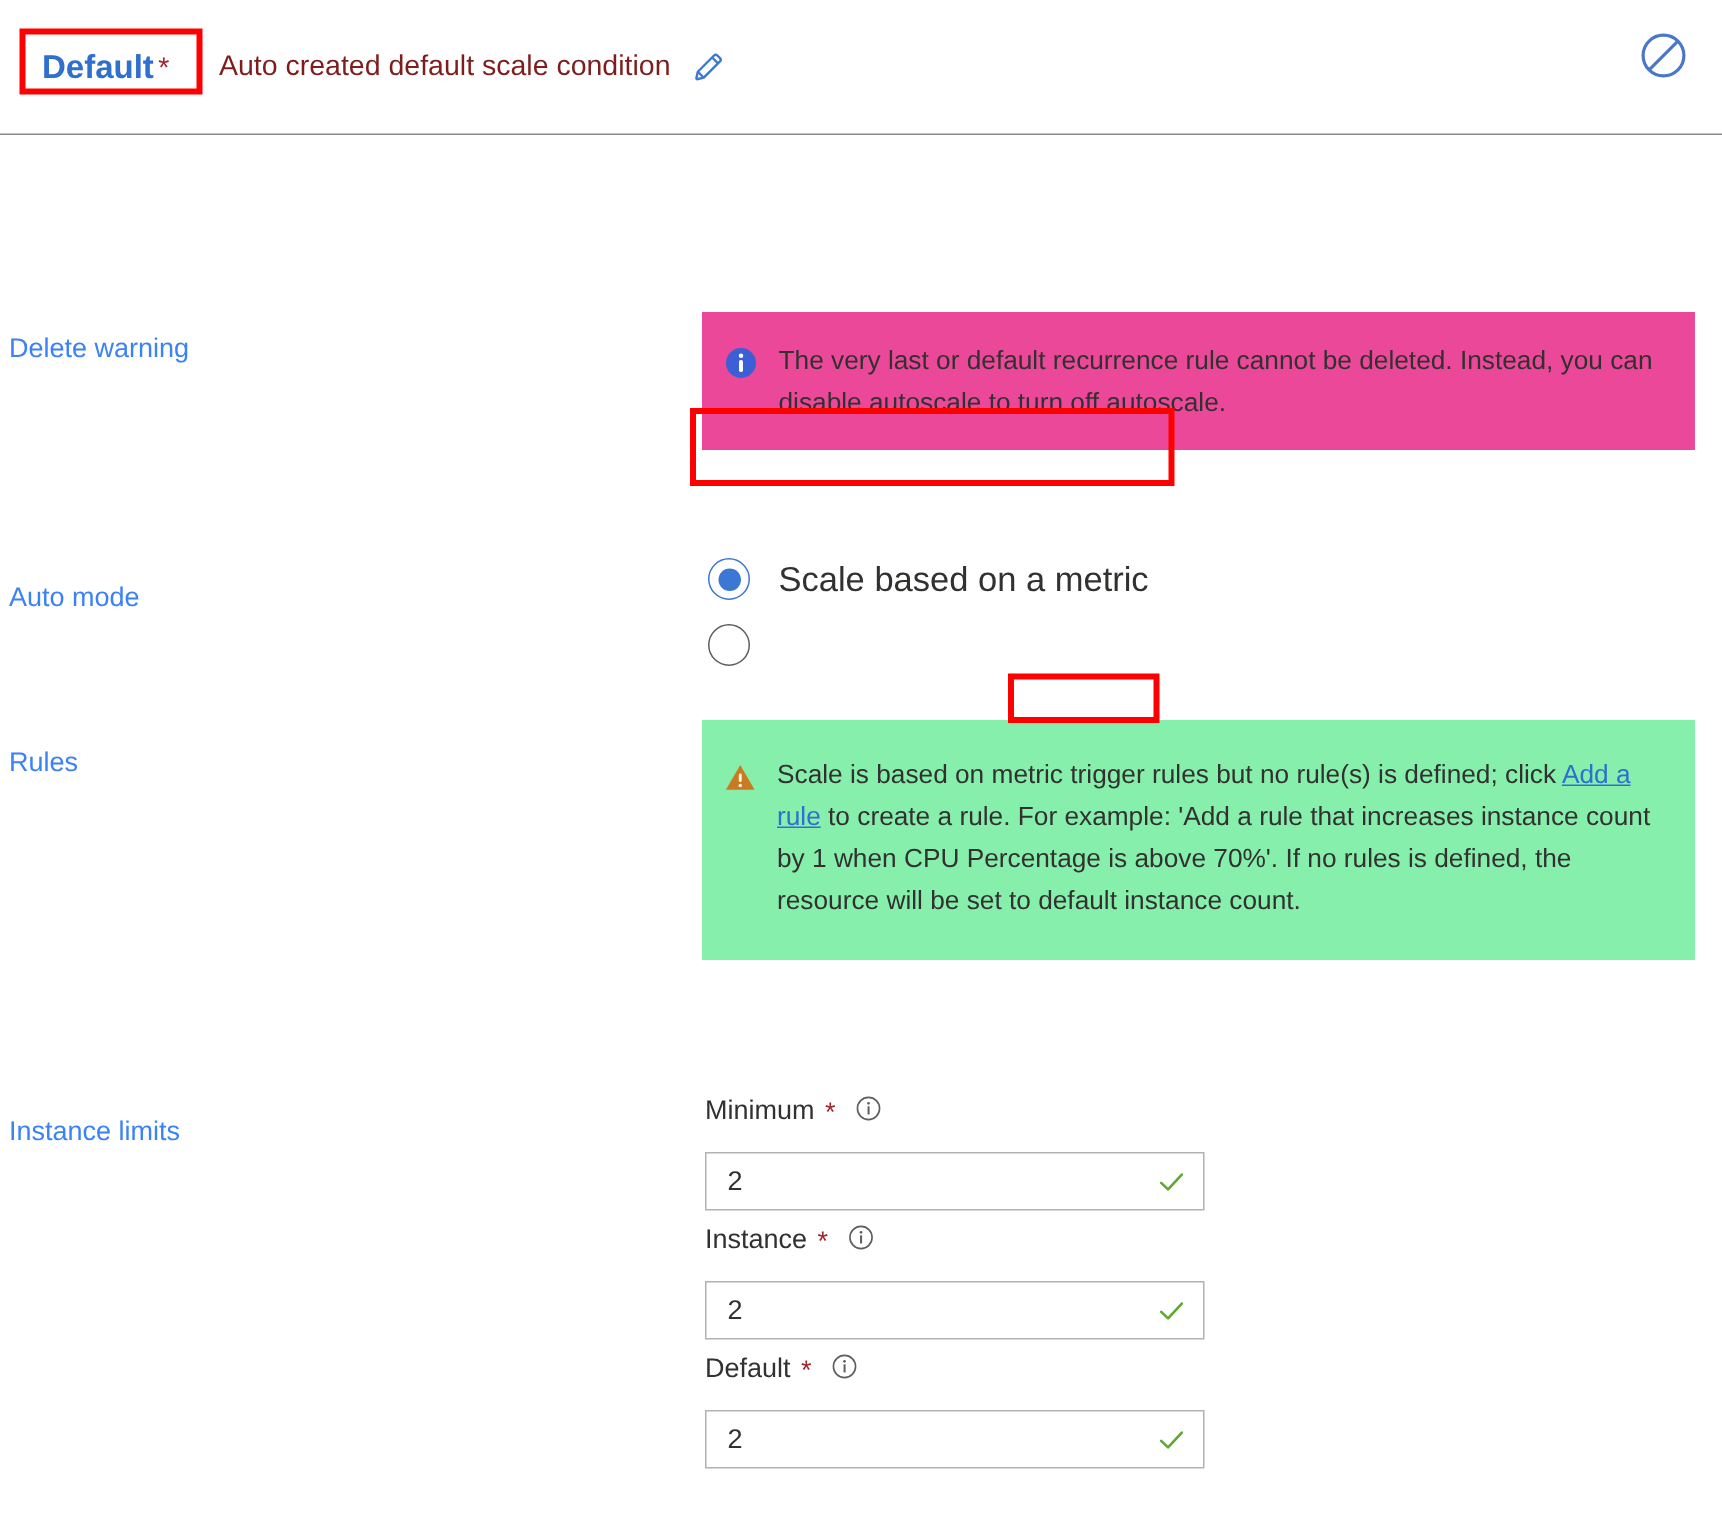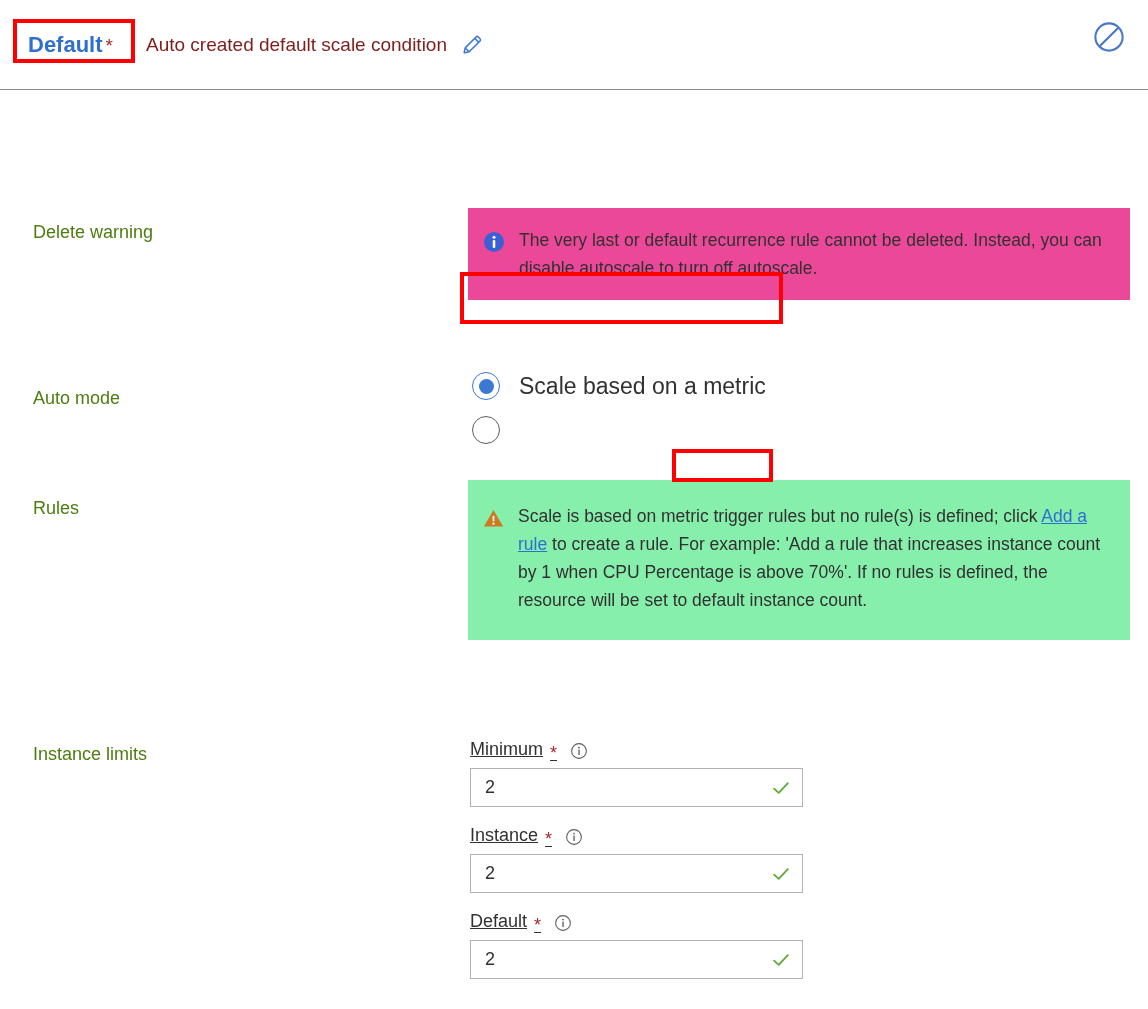--- a/index.html
+++ b/index.html
@@ -71,23 +71,23 @@
 
   
   .content { position: relative; }
   .row {
     position: absolute;
     left: 0;
     width: 1148px;
   }
   .row-label {
     position: absolute;
-    left: 33px;
+    left: 6px;
     font-size: 18px;
-    color: #4d7c0f;
+    color: #3b82f6;
     font-weight: normal;
     white-space: nowrap;
   }
   .row-field { position: absolute; left: 468px; }
 
   
   .msgbox {
     display: flex;
     align-items: flex-start;
     width: 662px;
@@ -138,23 +138,22 @@
     margin-left: 19px;
     white-space: nowrap;
   }
 
   
   .field-block { margin-bottom: 0; }
   .field-label {
     font-size: 18px;
     color: #323130;
     display: flex;
-    align-items: flex-end;
+    align-items: flex-start;
     height: 30px;
-    text-decoration: underline;
   }
   .field-label .req-star-sm {
     color: #a4262c;
     margin-left: 7px;
     font-size: 18px;
     line-height: 1;
     position: relative;
     top: 2px;
   }
   .info-dot {

